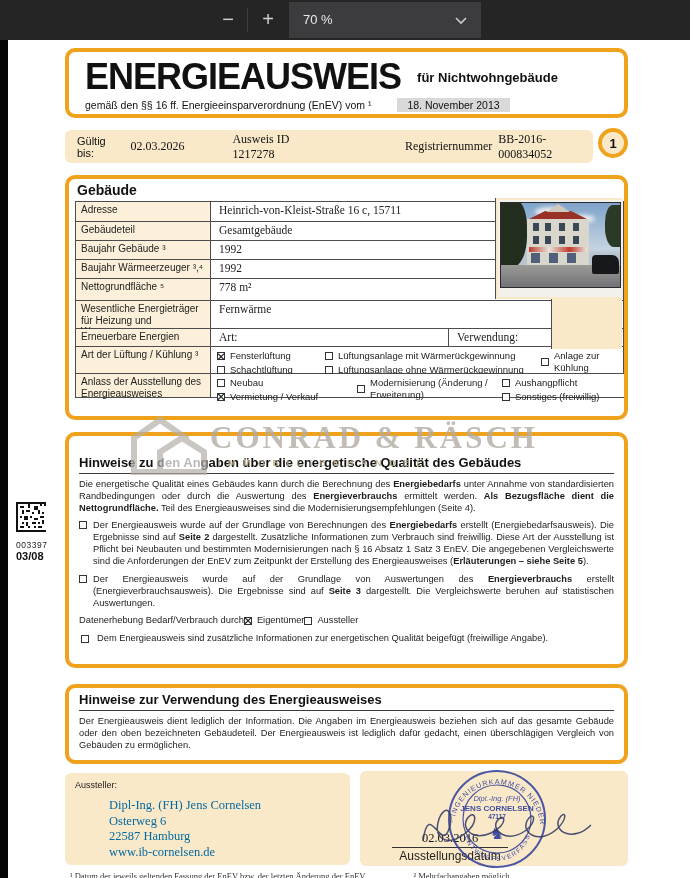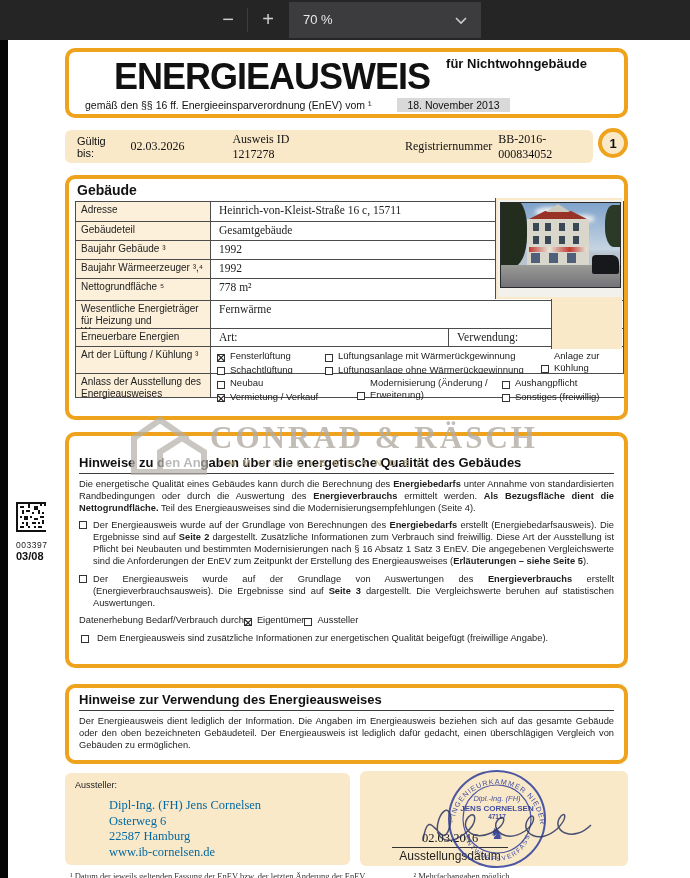--- a/index.html
+++ b/index.html
@@ -21,21 +21,21 @@
 
   
   .page { position:relative; width:690px; height:838px; background:#ffffff; }
   .left-strip { position:absolute; left:0; top:0; width:8px; height:838px; background:#060606; }
 
   .obox { position:absolute; border:4px solid #efa31d; border-radius:10px; background:#fff; }
   .cream { background:#fae9c9; border-radius:6px; }
 
   
   .title-box { left:65px; top:8px; width:563px; height:70px; padding:4px 0 0 16px; }
-  .title-row { display:flex; align-items:flex-start;margin-left:29px; }
+  .title-row { display:flex; align-items:center; }
   .main-title { font-size:36px; font-weight:bold; letter-spacing:-1px; color:#111; }
   .title-sub { font-size:13px; font-weight:bold; margin-left:16px; color:#111; }
   .subtitle-row { font-size:10.5px; color:#111; margin-top:0px; display:flex; align-items:center; }
   .date-box { background:#d9d9d9; padding:1px 10px; margin-left:26px; font-size:10.5px; }
 
   
   .validity { position:absolute; left:65px; top:90px; width:528px; height:33px;
     display:flex; align-items:center; font-size:11px; color:#111; padding-left:12px; }
   .validity .serif { font-size:12px; }
 
@@ -57,21 +57,21 @@
   .r1{height:26px;} .r2,.r3,.r4,.r5{height:19px;} .r6{height:22px;} .r7{height:28px;}
   .r8{height:18px;} .r9{height:27px;} .r10{height:24px;}
   .split { display:flex; padding:0; }
   .split .sub { padding:2px 6px 1px 8px; }
   .sub-art { width:238px; border-right:1px solid #4c4c4c; }
   .sub-verw { flex:1; }
 
   .cb-grid { display:flex; font-family:"Liberation Sans", sans-serif; font-size:9.5px;
     padding:3px 2px 1px 6px; color:#222; }
   .cb-col { display:flex; flex-direction:column; gap:2px; }
-  .opt { display:flex; align-items:flex-end; }
+  .opt { display:flex; align-items:center; }
   .cb { display:inline-block; width:8px; height:8px; border:1px solid #333;
     position:relative; flex:none; margin:1px 5px 0 0; background:#fff; }
   .opt[data-checked="yes"] .cb::after { content:"\2715"; position:absolute; left:-2px;
     top:-3.5px; font-size:12px; color:#222; }
   .opt .lbl { flex:1; line-height:1.22; }
 
   
   .patch { position:absolute; background:#fae9c9; border-left:1px solid #4c4c4c; }
   .patch-photo { left:495px; top:158px; width:127px; height:101px; }
   .patch-small { left:551px; top:259px; width:71px; height:50px; }

